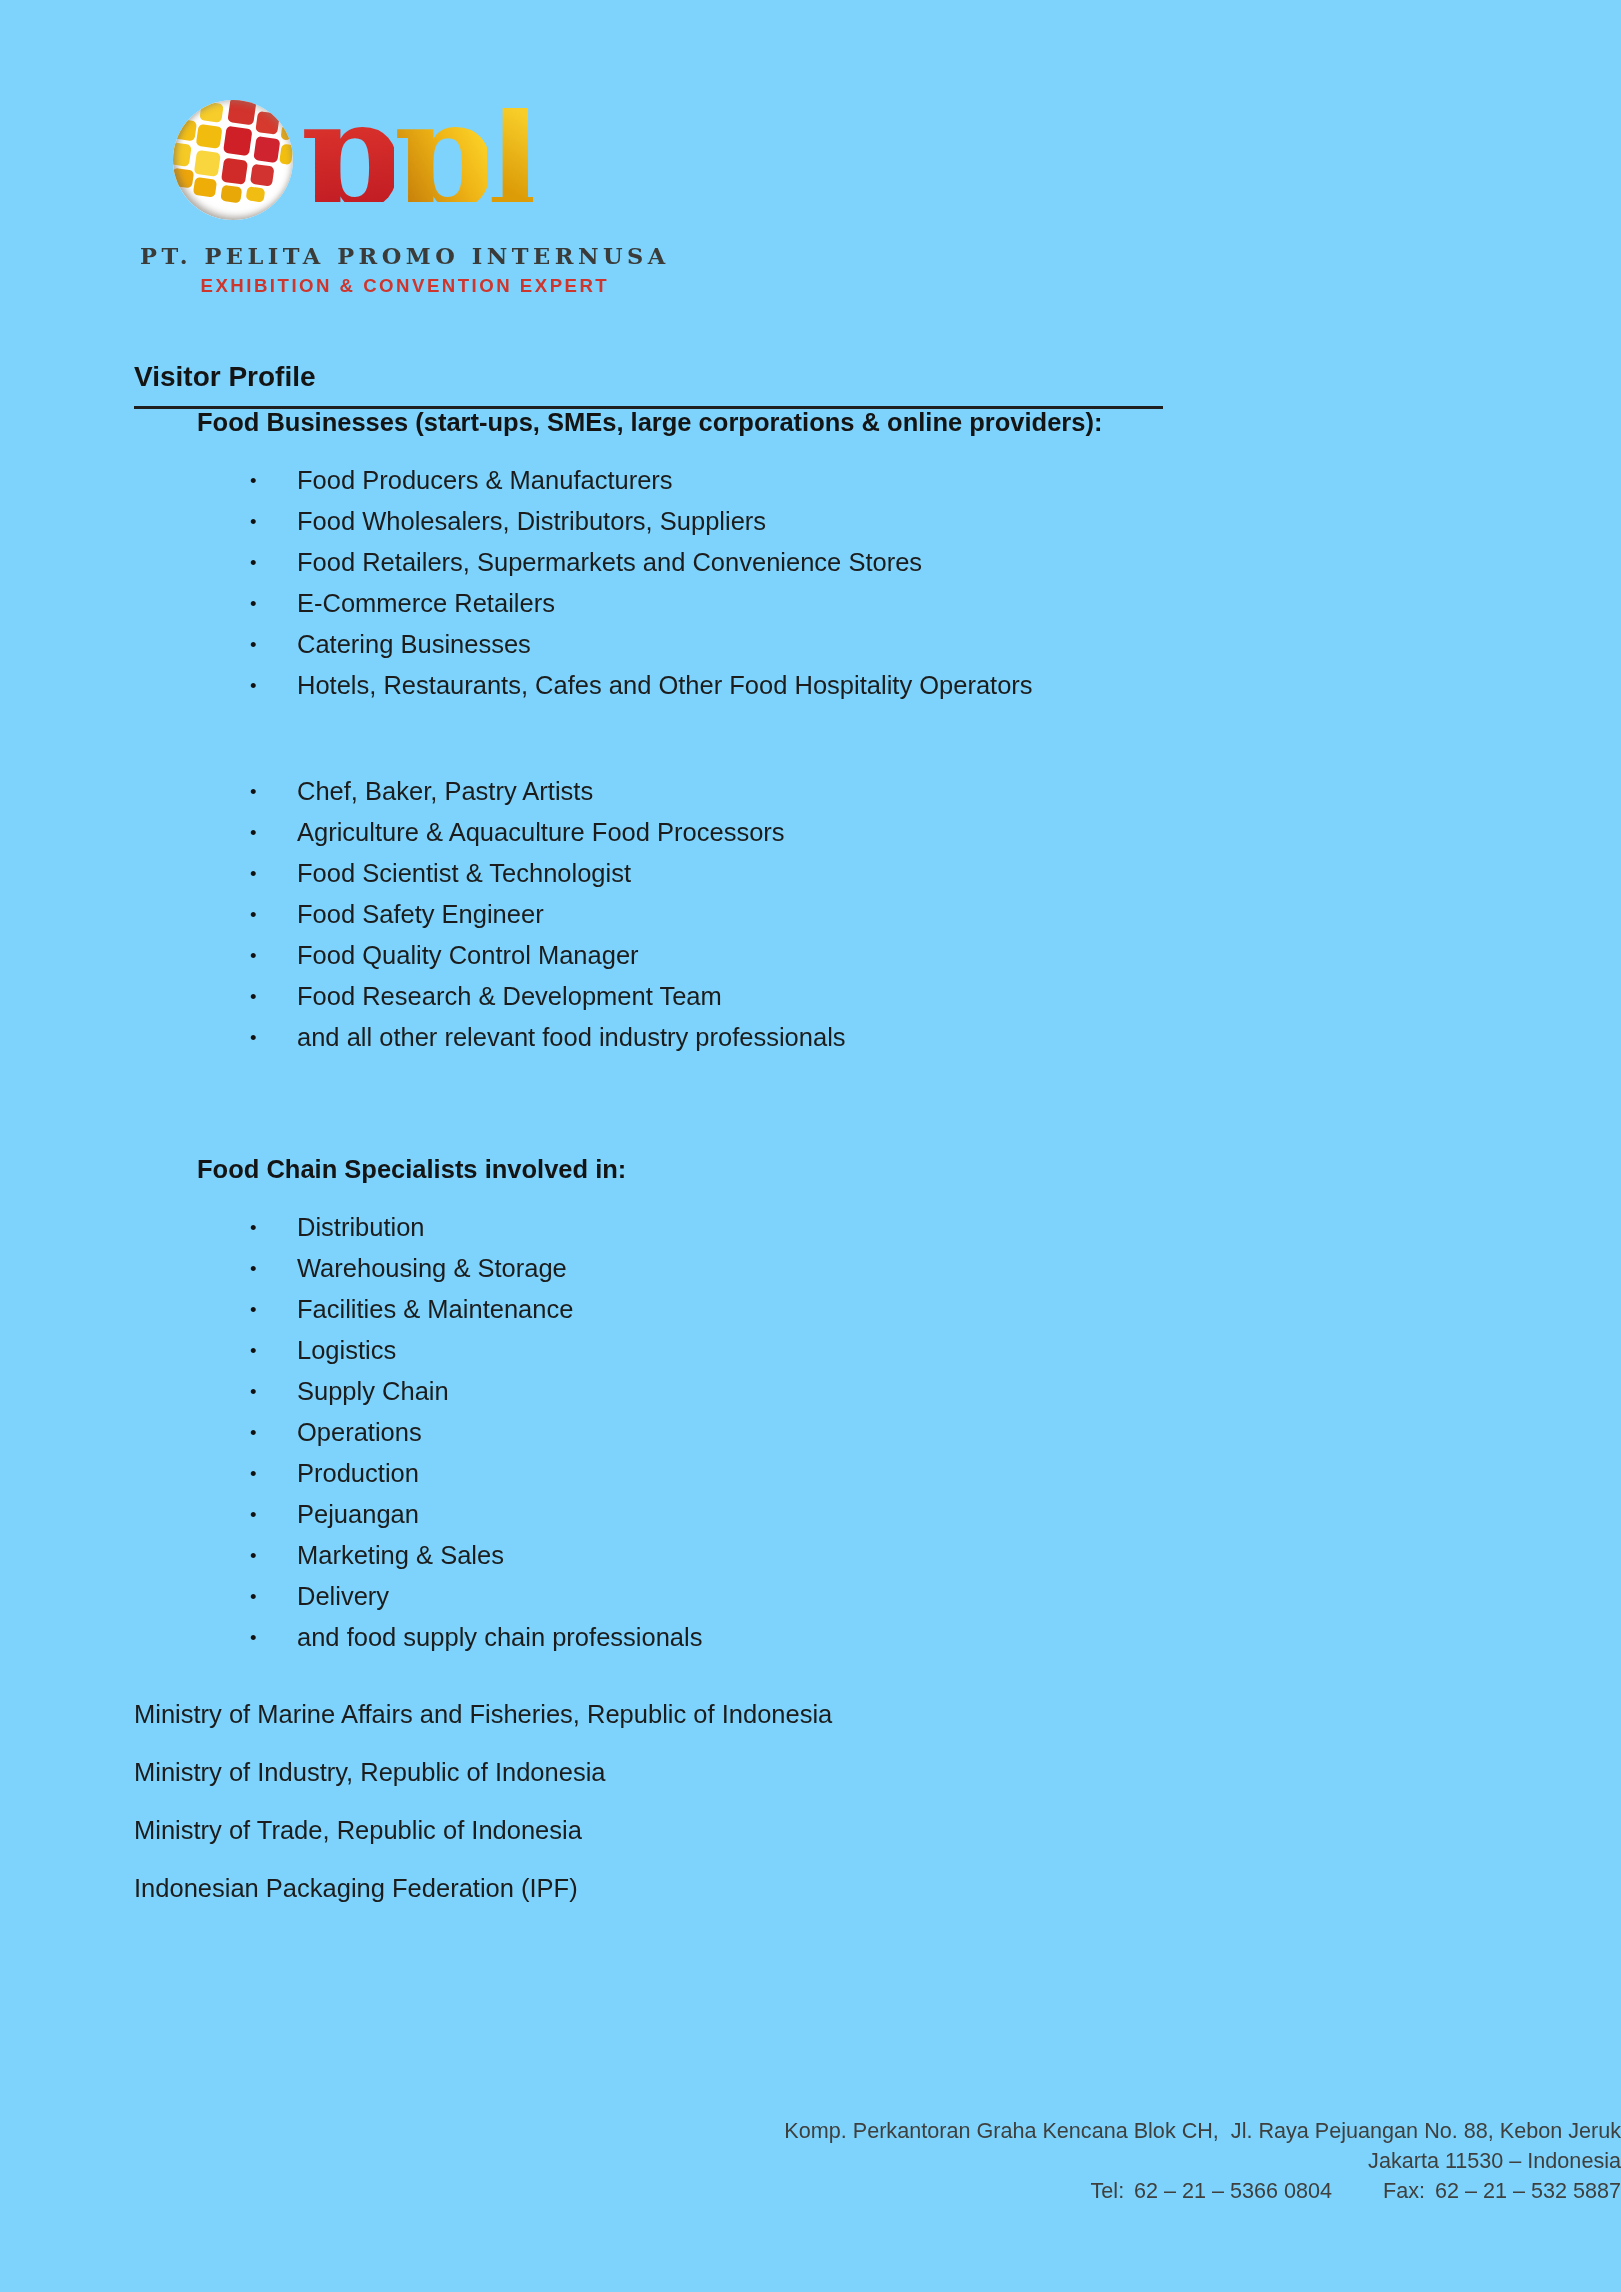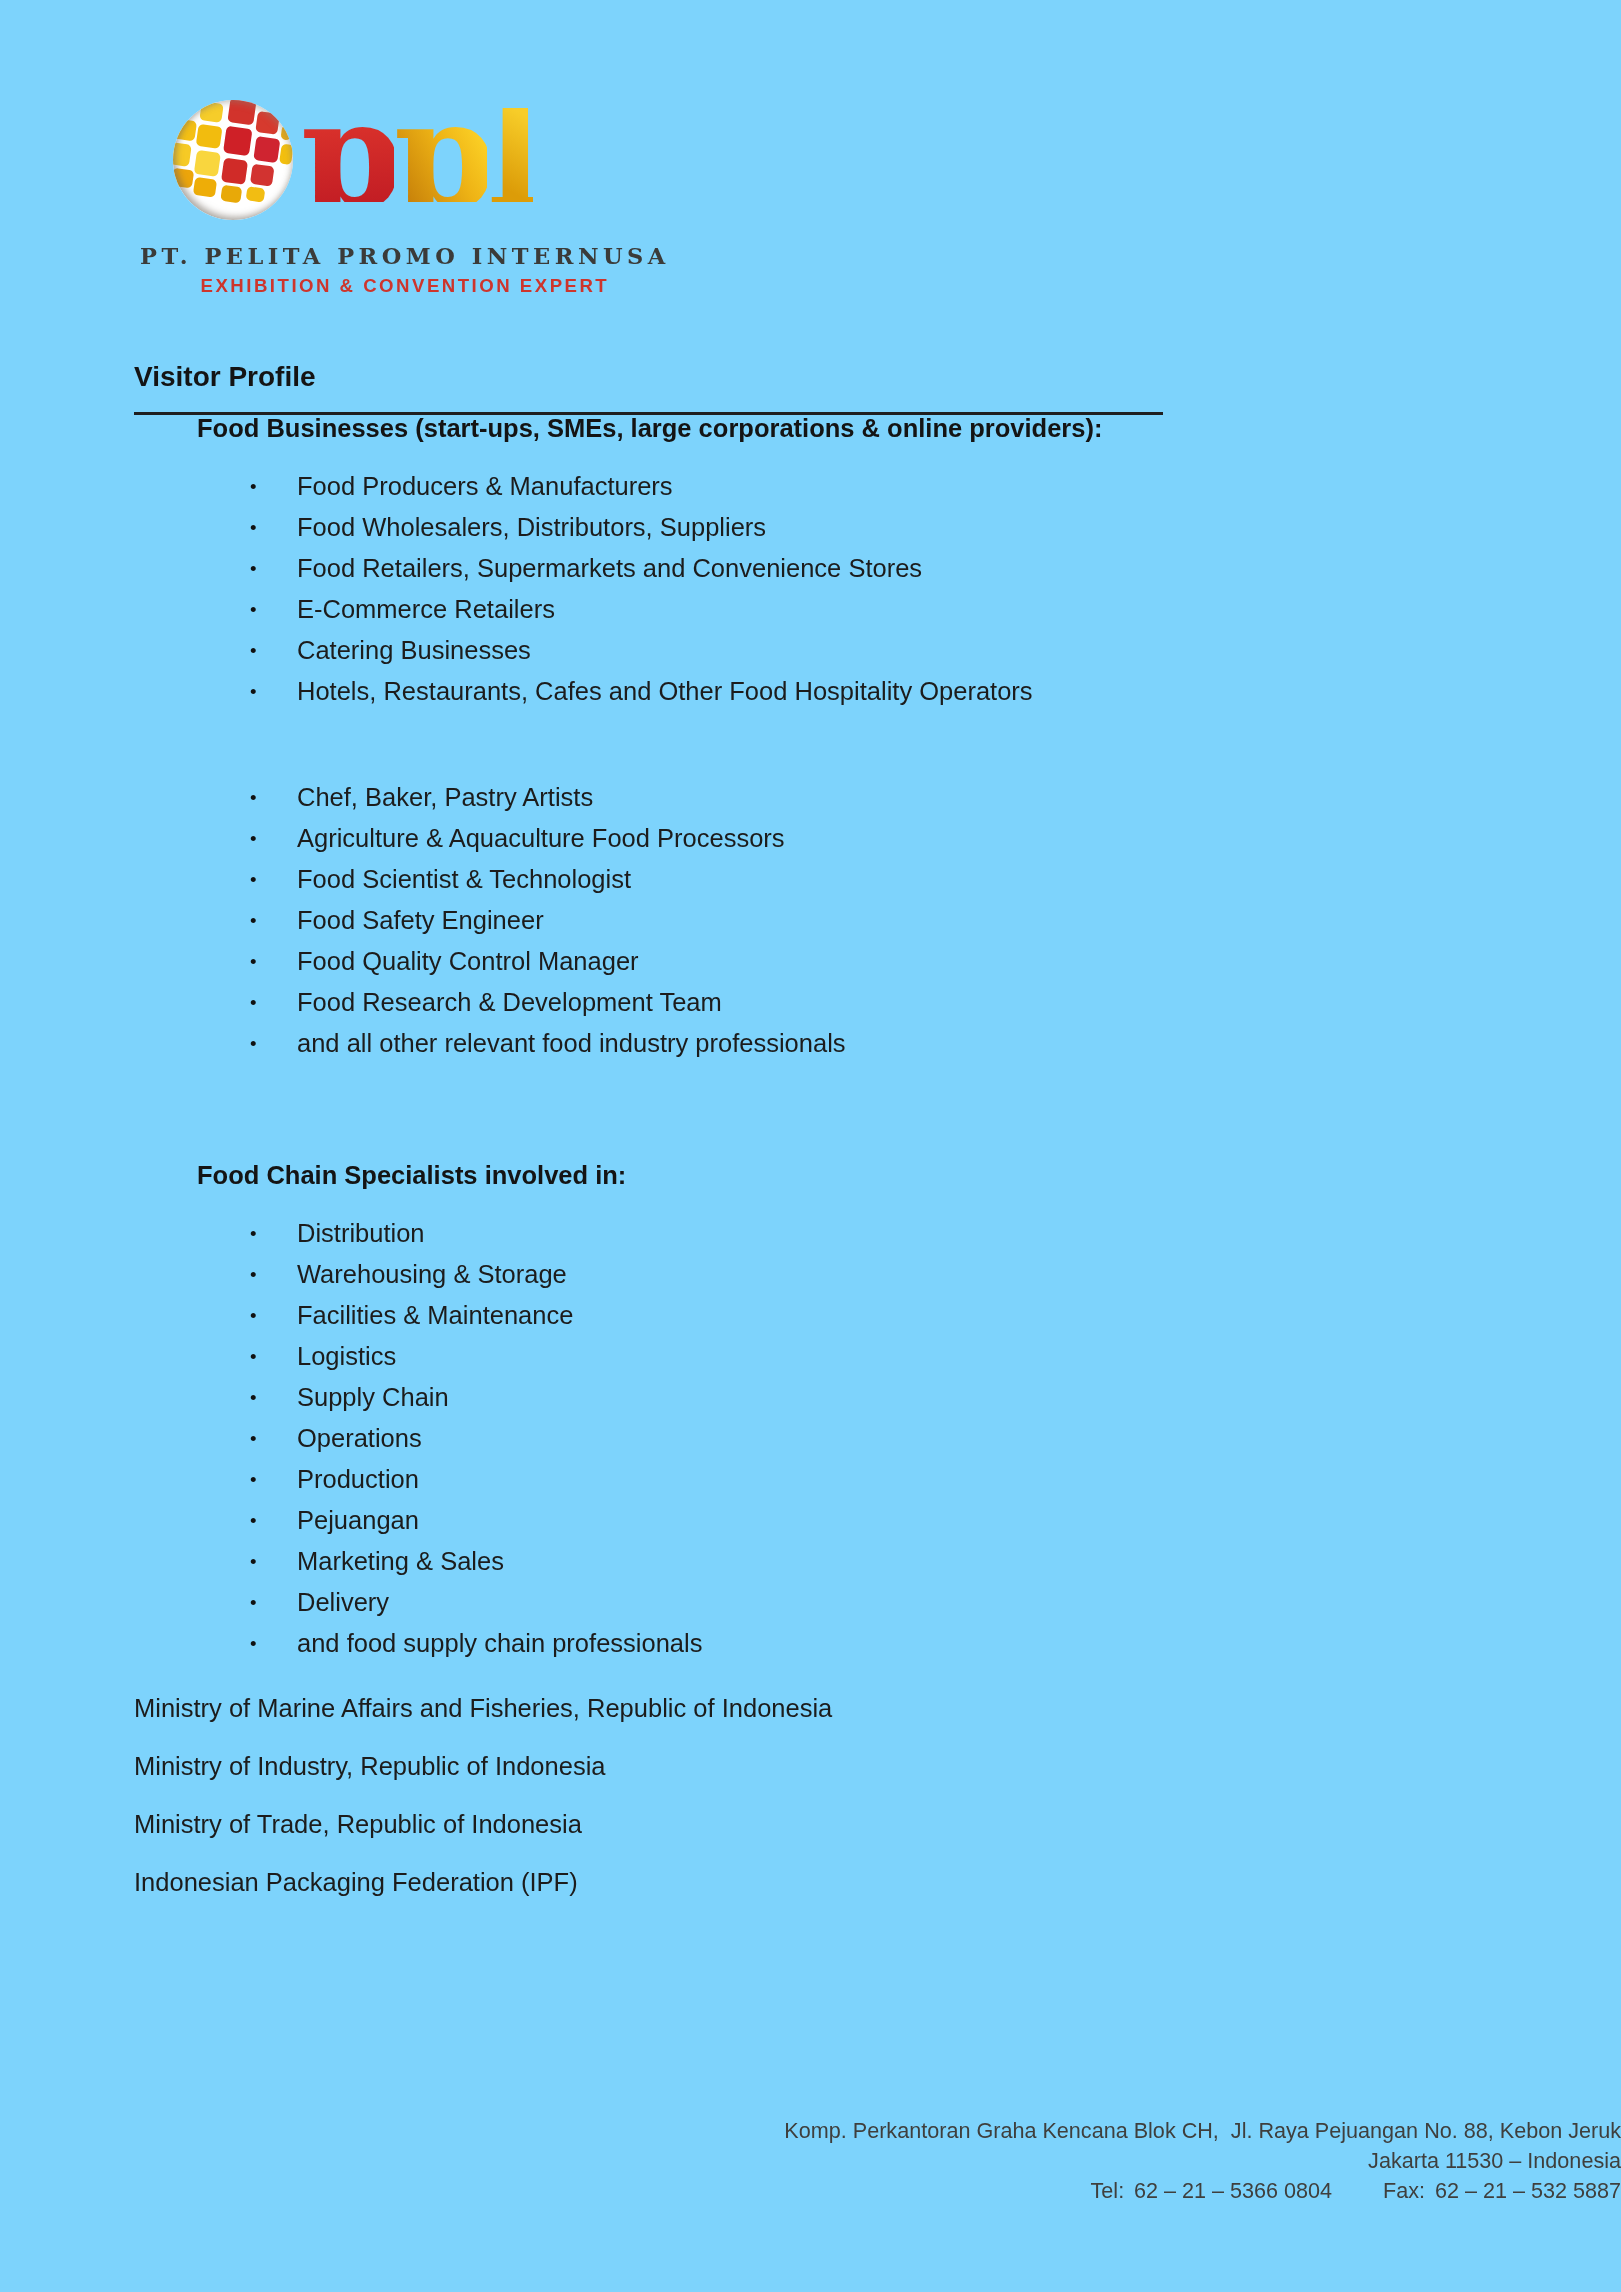--- a/index.html
+++ b/index.html
@@ -44,32 +44,32 @@
   .tagline{
     margin-top:6.9px;text-align:center;
     font-size:18.6px;font-weight:bold;letter-spacing:2.5px;
     color:#ce352c;white-space:nowrap;
   }
 
   
   .content{position:absolute;top:0;left:134px;width:1029px;padding-top:362px;}
   h1.rule{
     margin:0;font-size:28px;line-height:29px;font-weight:bold;color:#141414;
-    padding-bottom:21px;border-bottom:3.9px solid #1f1f1f;
+    padding-bottom:15px;border-bottom:3.9px solid #1f1f1f;
   }
   h1.rule.supporting{margin-top:73px;}
   .group h3{margin:0 0 0 63px;font-size:25.5px;line-height:27.4px;font-weight:bold;color:#141414;}
   .group.g1{}
   .group.g2{margin-top:65px;}
   .group.g3{margin-top:98px;}
   .group ul{list-style:none;margin:23.5px 0 0 0;padding:0;}
   .group.g2 ul{margin-top:25.5px;}
   .group li{position:relative;padding-left:163px;line-height:41px;font-size:25.5px;}
   .group li .bullet{position:absolute;left:116px;top:0;font-size:18.6px;line-height:41px;color:#111;}
-  .orgs{margin-top:30px;}
+  .orgs{margin-top:42px;}
   .orgs p{margin:0 0 29px 0;font-size:25.5px;line-height:29px;}
 
   
   .footer{
     position:absolute;left:0;top:2116px;width:100%;
     text-align:right;color:#3f3f3d;font-size:21.6px;line-height:30px;
   }
   .footer .tel{margin-right:45px;}
   .footer .lbl{margin-right:9.8px;}
 </style>

